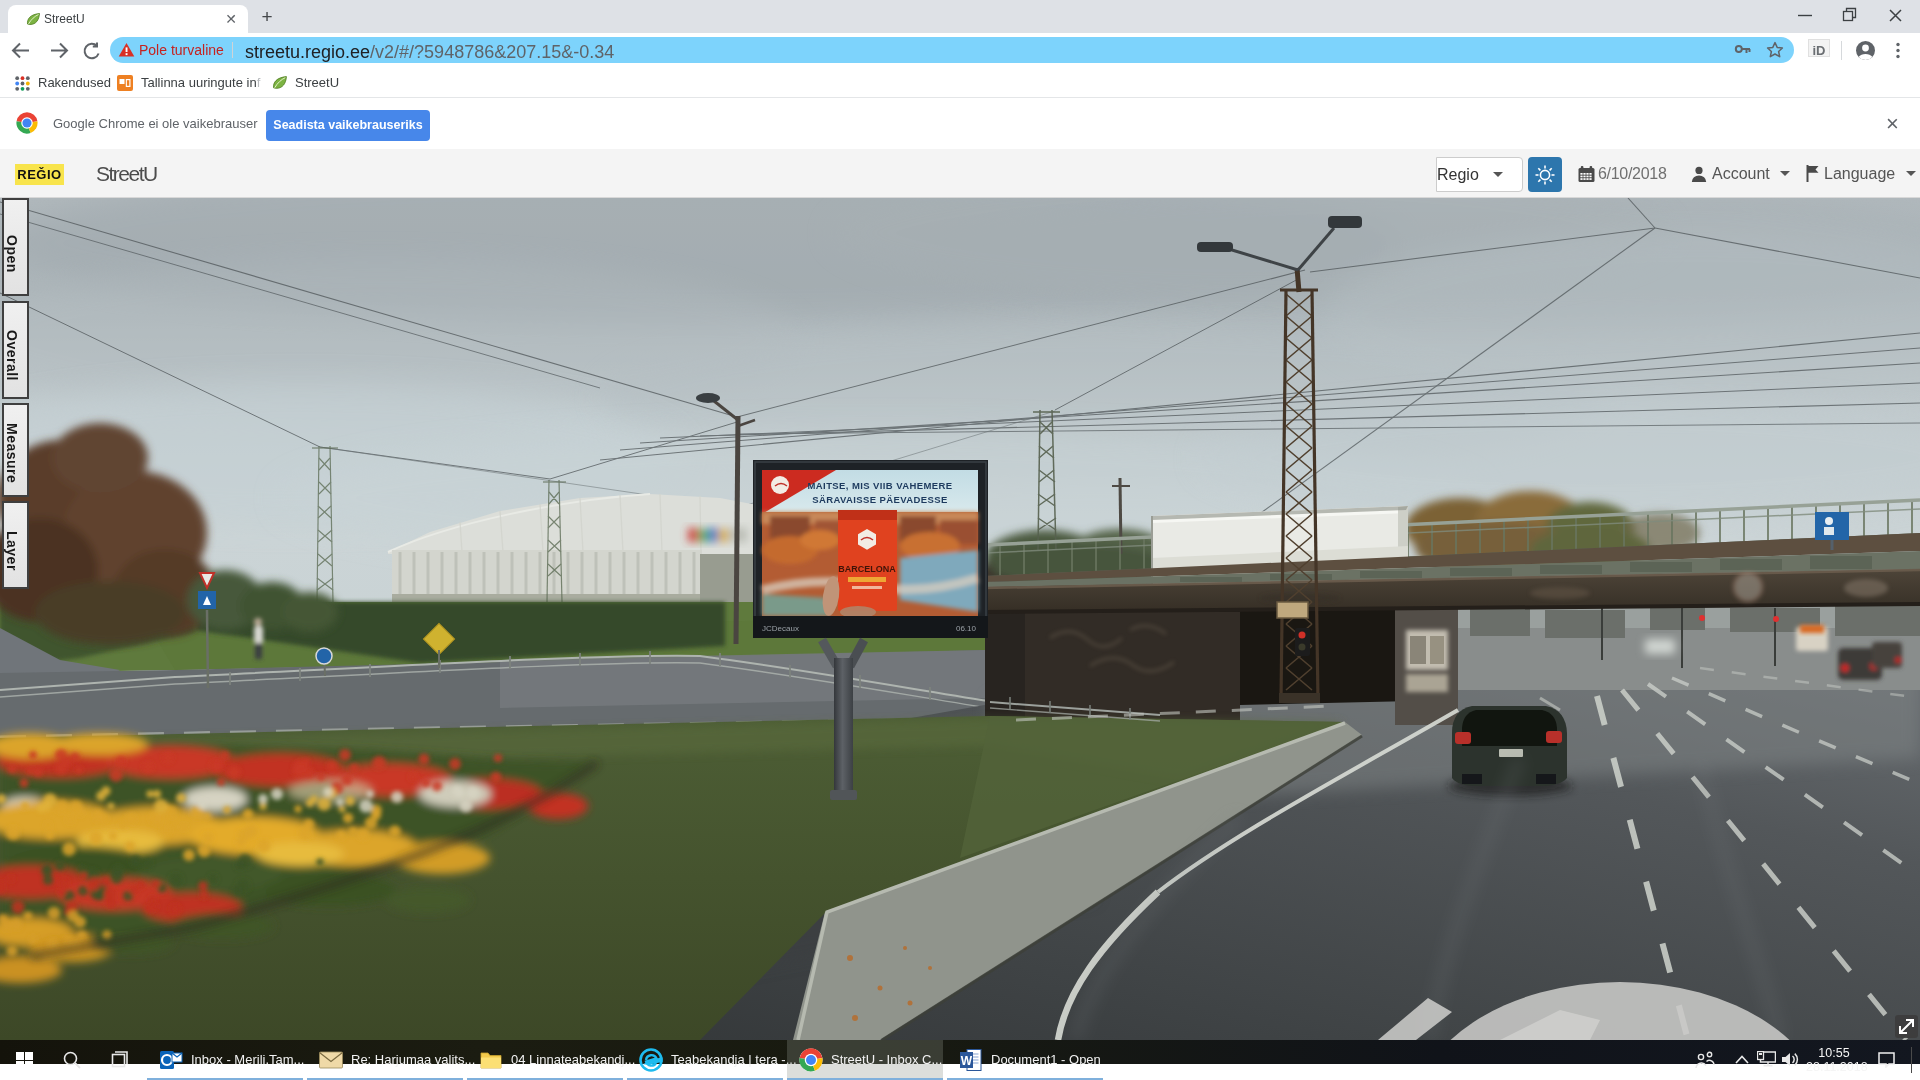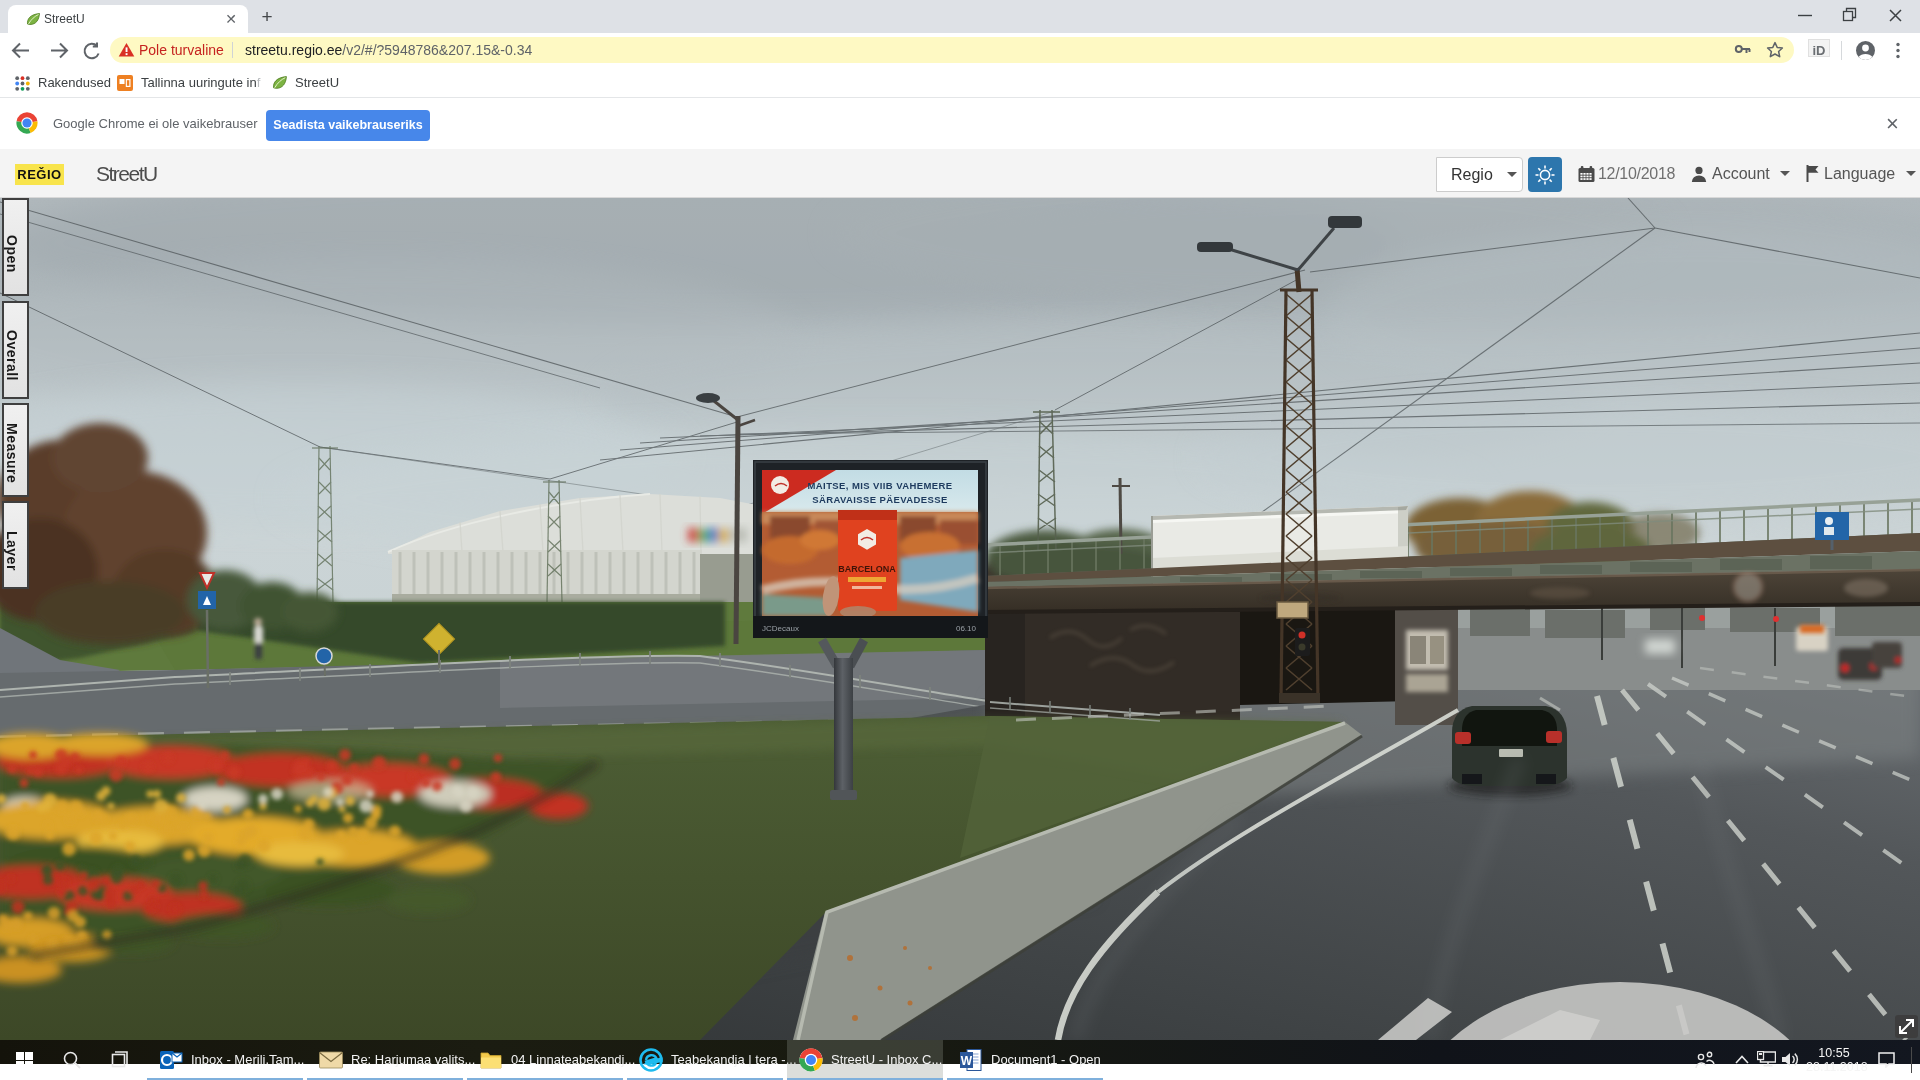--- a/index.html
+++ b/index.html
@@ -8,39 +8,39 @@
 #stage{position:relative;width:1920px;height:1080px;}
 
 #tabbar{position:absolute;left:0;top:0;width:1920px;height:33px;background:#dee1e6;}
 #tab{position:absolute;left:8px;top:5px;width:240px;height:28px;background:#fff;border-radius:8px 8px 0 0;}
 #tab .title{position:absolute;left:36px;top:7px;font-size:12px;color:#3c4043;}
 #tabx{position:absolute;left:216px;top:7px;width:14px;height:14px;color:#5f6368;font-size:14px;line-height:14px;text-align:center;}
 #newtab{position:absolute;left:256px;top:6px;width:22px;height:22px;color:#44474a;font-size:19px;line-height:21px;text-align:center;font-weight:400;}
 .wbtn{position:absolute;top:0;height:33px;color:#3c4043;}
 
 #toolbar{position:absolute;left:0;top:33px;width:1920px;height:35px;background:#fff;}
-#omni{position:absolute;left:110px;top:4px;width:1684px;height:26px;background:#fef9c3;border-radius:13px;}
+#omni{position:absolute;left:110px;top:4px;width:1684px;height:26px;background:#7dd3fc;border-radius:13px;}
 #omni .warn{position:absolute;left:29px;top:5px;font-size:14px;font-weight:400;color:#c5221f;}
 #omni .sep{position:absolute;left:122px;top:5px;width:1px;height:16px;background:#d0d3d6;}
-#omni .url{position:absolute;left:135px;top:5px;font-size:14px;color:#202124;white-space:nowrap;}
+#omni .url{position:absolute;left:135px;top:5px;font-size:18px;color:#202124;white-space:nowrap;}
 #omni .url span{color:#5f6368;}
 
 #bookmarks{position:absolute;left:0;top:68px;width:1920px;height:30px;background:#fff;border-bottom:1px solid #e4e6e8;font-size:13px;color:#3c4043;}
 #bookmarks .bk{position:absolute;top:7px;}
 
 #notif{position:absolute;left:0;top:99px;width:1920px;height:59px;background:#fff;border-bottom:1px solid #ababab;}
 #notif .txt{position:absolute;left:53px;top:17px;font-size:13px;color:#5f6368;}
 #notif .btn{position:absolute;left:266px;top:11px;width:164px;height:31px;background:#4787ea;border-radius:4px;color:#fff;font-size:12.5px;font-weight:bold;text-align:center;line-height:31px;white-space:nowrap;}
 #notif .x{position:absolute;left:1886px;top:12px;font-size:22px;color:#5f6368;font-weight:400;}
 
 #apph{position:absolute;left:0;top:149px;width:1920px;height:49px;background:#f4f4f4;border-bottom:1px solid #d8d8d8;}
 #regio{position:absolute;left:15px;top:15px;width:49px;height:21px;background:#f8e44c;color:#111;font-size:13px;font-weight:bold;text-align:center;line-height:21px;letter-spacing:0.5px;}
 #apph .appname{position:absolute;left:96px;top:13px;font-size:21px;letter-spacing:-1.5px;color:#4c4c4c;}
 #srch{position:absolute;left:1133px;top:8px;width:304px;height:35px;background:#fff;border:1px solid #ccc;border-radius:4px 0 0 4px;font-size:14px;color:#333;line-height:33px;padding-left:12px;white-space:nowrap;overflow:hidden;}
-#regiosel{position:absolute;left:1436px;top:8px;width:87px;height:35px;background:#fff;border:1px solid #ccc;border-radius:0 4px 4px 0;font-size:16px;color:#333;line-height:33px;padding-left:14px;}
+#regiosel{position:absolute;left:1436px;top:8px;width:87px;height:35px;background:#fff;border:1px solid #ccc;border-radius:0 4px 4px 0;font-size:16px;color:#333;line-height:33px;}
 #sunbtn{position:absolute;left:1528px;top:8px;width:34px;height:35px;background:#2d76ad;border-radius:4px;}
 .hitem{position:absolute;top:16px;font-size:16px;color:#555;white-space:nowrap;}
 .caret{display:inline-block;width:0;height:0;border-left:5px solid transparent;border-right:5px solid transparent;border-top:5px solid #555;vertical-align:middle;margin-left:6px;margin-bottom:2px;}
 
 #photo{position:absolute;left:0;top:198px;width:1920px;height:842px;overflow:hidden;background:#b9c2c5;}
 
 .vtab{position:absolute;left:2px;width:27px;background:linear-gradient(#f0f0f0,#e2e2e2);border:2px solid #3f3f3f;color:#191919;font-size:14px;font-weight:bold;writing-mode:vertical-lr;text-align:center;letter-spacing:0.5px;}
 
 #taskbar{position:absolute;left:0;top:1040px;width:1920px;height:24px;background:linear-gradient(90deg,#14130b 0%,#1b1c11 25%,#181a10 45%,#101319 75%,#131720 100%);}
 .tbtn{position:absolute;top:0;height:40px;width:156px;}
@@ -182,21 +182,21 @@
           <rect x="2.4" y="9.6" width="2.2" height="1.7"></rect>
           <rect x="5.4" y="9.6" width="2.2" height="1.7"></rect>
           <rect x="8.4" y="9.6" width="2.2" height="1.7"></rect>
           <rect x="11.4" y="9.6" width="2.2" height="1.7"></rect>
           <rect x="2.4" y="12.2" width="2.2" height="1.7"></rect>
           <rect x="5.4" y="12.2" width="2.2" height="1.7"></rect>
           <rect x="8.4" y="12.2" width="2.2" height="1.7"></rect>
           <rect x="11.4" y="12.2" width="2.2" height="1.7"></rect>
         </g>
       </svg>
-  <div class="hitem" style="left:1598px;color:#707070;letter-spacing:-0.3px">12/10/2018</div>
+  <div class="hitem" style="left:1598px;color:#707070;letter-spacing:-0.3px">6/10/2018</div>
   <svg class="abs" style="left:1691px;top:17px" width="16" height="16" viewBox="0 0 16 16">
         <circle cx="8" cy="4.4" r="3.6" fill="#4a4a4a"></circle>
         <path d="M0.8,16 a7.2,6.6 0 0 1 14.4,0 Z" fill="#4a4a4a"></path>
       </svg>
   <div class="hitem" style="left:1712px">Account <span class="caret"></span></div>
   <svg class="abs" style="left:1806px;top:16px" width="14" height="17" viewBox="0 0 14 17">
         <line x1="1.5" y1="0" x2="1.5" y2="17" stroke="#4a4a4a" stroke-width="2"></line>
         <path d="M1.5,1 h11 l-3,3.4 3,3.4 h-11 Z" fill="#4a4a4a"></path>
       </svg>
   <div class="hitem" style="left:1824px">Language <span class="caret"></span></div>

